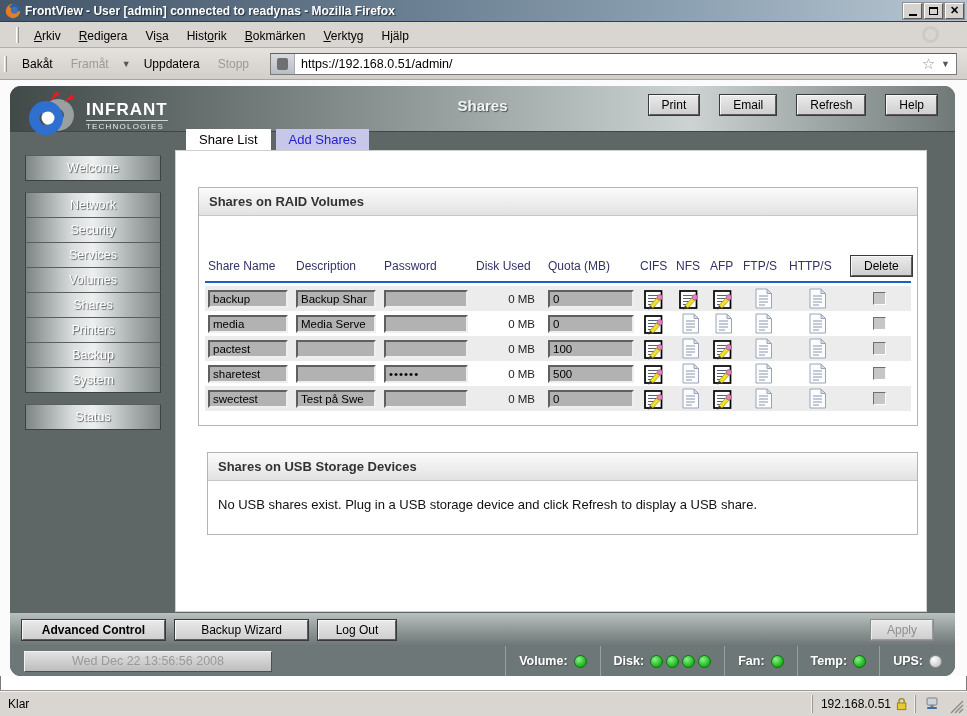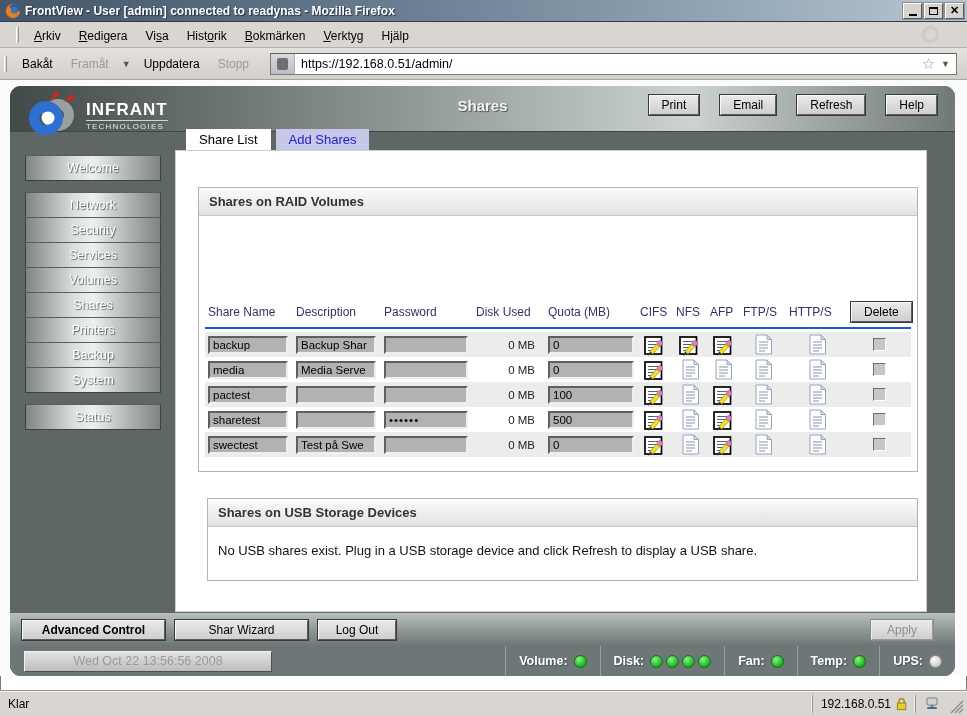--- a/index.html
+++ b/index.html
@@ -109,21 +109,21 @@
     background:linear-gradient(180deg,#fbfbfb,#e2e2e2);
     border-bottom:1px solid #c6c6c6; padding:6px 10px;
     font-size:13px; font-weight:bold; color:#333;
   }
   .usb-body{ padding:16px 10px 22px; font-size:13px; color:#111;}
 
   
   .raid-body{ padding:40px 6px 14px 6px; }
   .tbl-grid{ display:grid; grid-template-columns:88px 88px 92px 72px 92px 36px 34px 33px 46px 62px 1fr; align-items:center;}
   .tbl-head{ padding:0 0 5px 0;}
-  .tbl-head .col{ font-size:12px; color:#333366; padding-left:3px; white-space:nowrap;margin-top:46px;}
+  .tbl-head .col{ font-size:12px; color:#333366; padding-left:3px; white-space:nowrap;}
   .tbl-head .col.del-cell{ text-align:right; padding-right:4px;}
   .tbl-rule{ border-top:2px solid #1560cf; margin:0 0 3px 0;}
   .tbl-row{ height:25px; }
   .tbl-row.odd{ background:#ececec;}
   .tbl-row.even{ background:#ffffff;}
   .cell-input{
     height:18px; background:#b2b2b2; color:#000; font-size:11.5px; font-family:"Liberation Sans",sans-serif;
     border:2px solid; border-color:#5f5f5f #efefef #efefef #5f5f5f; padding:0 3px; margin-left:3px;
   }
   .in-name{ width:80px;} .in-desc{ width:80px;} .in-pwd{ width:84px; letter-spacing:1px;} .in-quota{ width:86px;}
@@ -659,27 +659,27 @@
       </div>
 
       <div class="section usb">
         <div class="section-header">Shares on USB Storage Devices</div>
         <div class="usb-body">No USB shares exist. Plug in a USB storage device and click Refresh to display a USB share.</div>
       </div>
     </div>
 
     <div class="bottom-toolbar">
       <button class="btn3d bold bt-advanced">Advanced Control</button>
-      <button class="btn3d bt-wizard">Shar Wizard</button>
+      <button class="btn3d bt-wizard">Backup Wizard</button>
       <button class="btn3d bt-logout">Log Out</button>
       <button class="btn3d disabled apply-btn" disabled="">Apply</button>
     </div>
 
     <div class="status-strip">
-      <div class="date-btn">Wed Oct 22 13:56:56 2008</div>
+      <div class="date-btn">Wed Dec 22 13:56:56 2008</div>
       <div class="ind-group" id="indicators">
           <div class="ind-seg">
             <span class="ind-label">Volume:</span>
             <span class="leds">
               <span class="led green"></span>
             </span>
           </div>
           <div class="ind-seg">
             <span class="ind-label">Disk:</span>
             <span class="leds">

